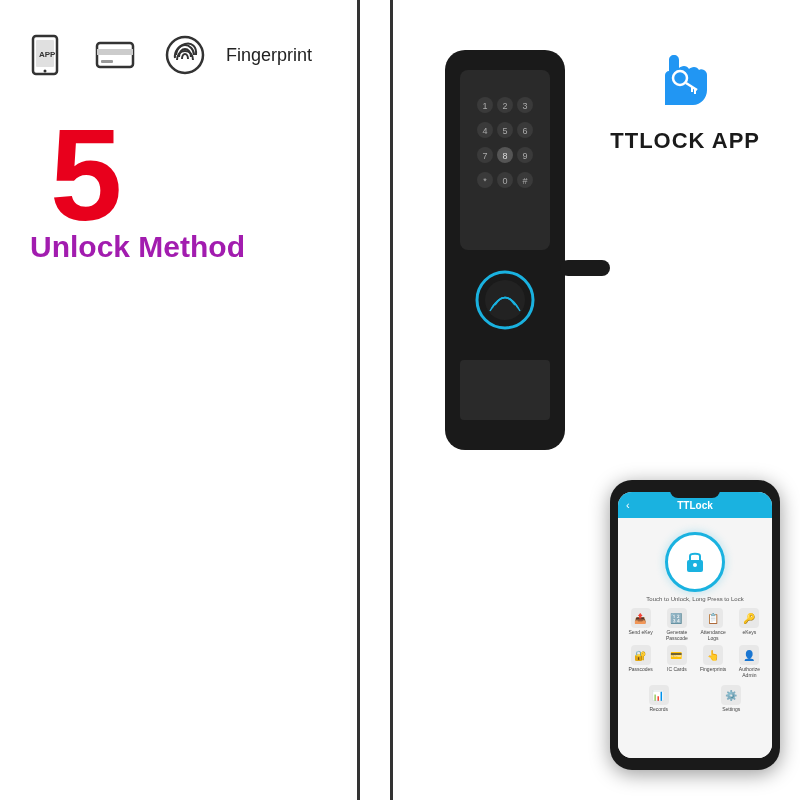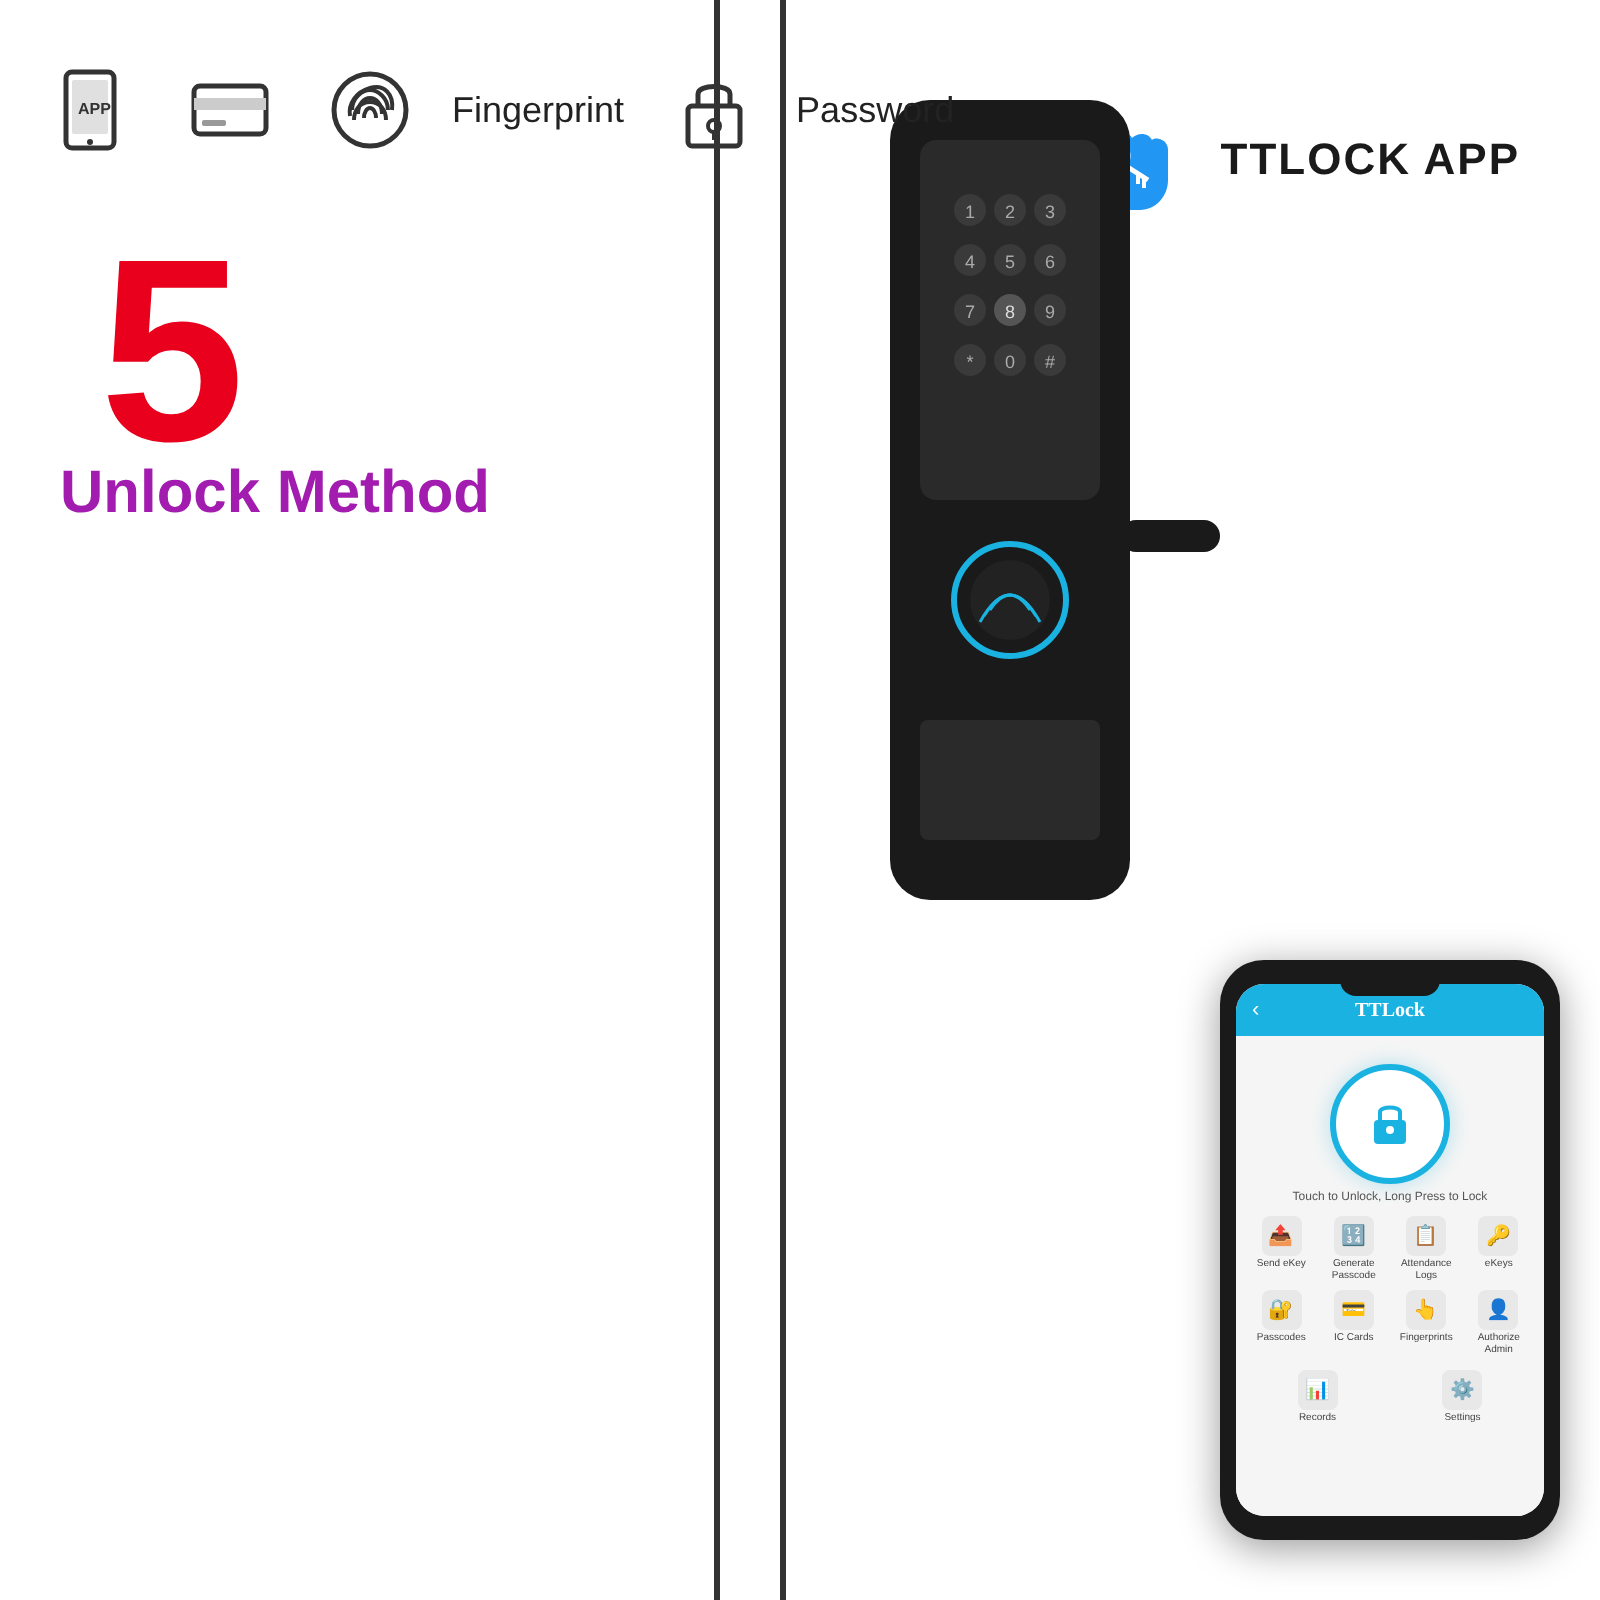--- a/index.html
+++ b/index.html
@@ -111,20 +111,21 @@
       background: #333;
       z-index: 1;
     }
 
     
     .ttlock-app-container {
       position: absolute;
       top: 40px;
       right: 40px;
       display: flex;
+      flex-direction: column;
       align-items: center;
       gap: 8px;
     }
 
     .ttlock-hand-icon {
       width: 80px;
       height: 80px;
     }
 
     .ttlock-app-label {
@@ -181,21 +182,20 @@
       display: flex;
       align-items: center;
       justify-content: center;
       position: relative;
     }
 
     .phone-header-title {
       font-size: 10px;
       color: #fff;
       font-weight: 600;
-      font-family: Liberation Serif, serif;
     }
 
     .phone-back-arrow {
       position: absolute;
       left: 8px;
       font-size: 11px;
       color: #fff;
     }
 
     .phone-body {
@@ -319,31 +319,20 @@
             <path d="M16 24 C16 19 19 16 22 16 C25 16 28 19 28 24" stroke="#333" stroke-width="2" fill="none"></path>
             <path d="M19 26 C19 23 20.5 21 22 21 C23.5 21 25 23 25 26" stroke="#333" stroke-width="2" fill="none"></path>
             <path d="M14 27 C14 22 17 18 22 18" stroke="#333" stroke-width="2" fill="none"></path>
             <path d="M30 27 C30 22 27 18 22 18" stroke="#333" stroke-width="2" fill="none"></path>
             <path d="M12 25 C11 19 15 13 22 11 C29 9 34 14 33 22" stroke="#333" stroke-width="2" fill="none"></path>
           </svg>
         </div>
         <span class="feature-label">Fingerprint</span>
       </div>
 
-      <div class="feature-item">
-        <div class="feature-icon">
-          <svg viewBox="0 0 44 44" fill="none" xmlns="http://www.w3.org/2000/svg">
-            <rect x="9" y="20" width="26" height="20" rx="2" stroke="#333" stroke-width="2.5" fill="none"></rect>
-            <path d="M14 20 V14 C14 9 30 9 30 14 V20" stroke="#333" stroke-width="2.5" fill="none"></path>
-            <circle cx="22" cy="30" r="3" stroke="#333" stroke-width="2" fill="none"></circle>
-            <line x1="22" y1="33" x2="22" y2="37" stroke="#333" stroke-width="2"></line>
-          </svg>
-        </div>
-        <span class="feature-label">Password</span>
-      </div>
 
 
     </div>
 
     <div class="unlock-section">
       <span class="big-number">5</span>
       <span class="unlock-method-text">Unlock Method</span>
     </div>
   </div>
 

